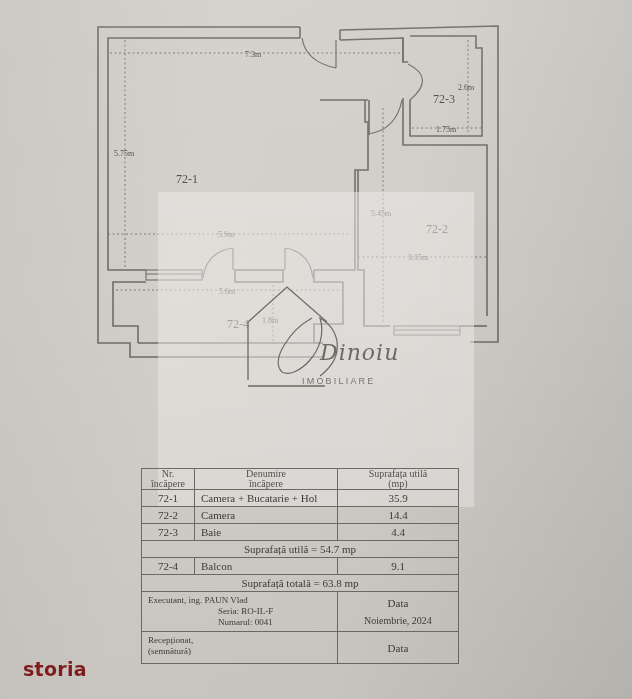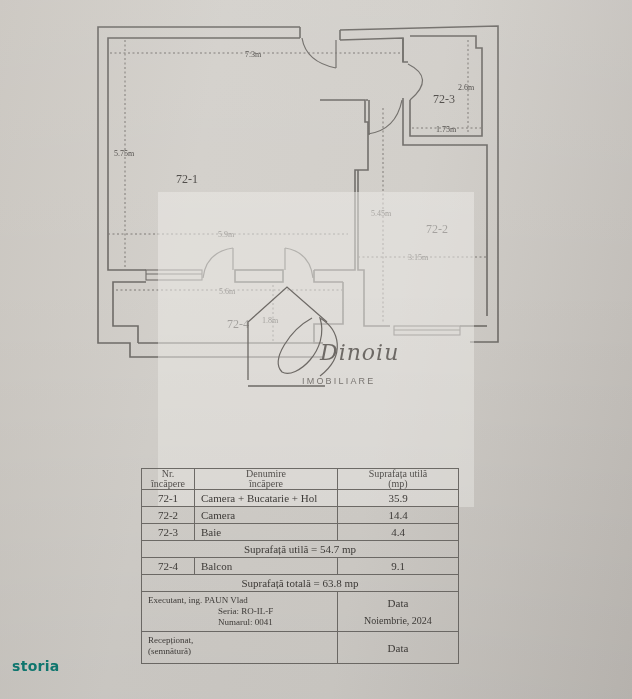--- a/index.html
+++ b/index.html
@@ -41,22 +41,22 @@
     table.rooms td { border: 1px solid #6f6c68; padding: 0 6px; height: 16px; }
     .c-nr { width: 40px; text-align: center; }
     .c-den { width: 130px; }
     .c-sup { text-align: center; }
     .hdr td { font-size: 10px; line-height: 10px; text-align: center; color: #55524f; height: 30px; }
     .sum td { text-align: center; height: 28px; }
     .footer-left { font-size: 9px; line-height: 11px; vertical-align: top; padding-top: 3px !important; }
     .footer-left .indent { padding-left: 70px; }
     .footer-right { text-align: center; font-size: 10px; }
     .storia {
-      position: absolute; left: 12px; top: 658px; color: #0f766e;
-      font-family: "DejaVu Sans", sans-serif; font-weight: bold; font-size: 14px; letter-spacing: 0.3px;
+      position: absolute; left: 23px; top: 658px; color: #7f1d1d;
+      font-family: "DejaVu Sans", sans-serif; font-weight: bold; font-size: 19px; letter-spacing: 0.3px;
     }
   </style>
 </head>
 <body>
 
 <svg class="plan" width="632" height="699">
 
   <polyline class="wall" points="300,27 98,27 98,343 130,343 130,357 323,357"></polyline>
   <polyline class="wall" points="340,30 498,26 498,342 470,342"></polyline>
 

